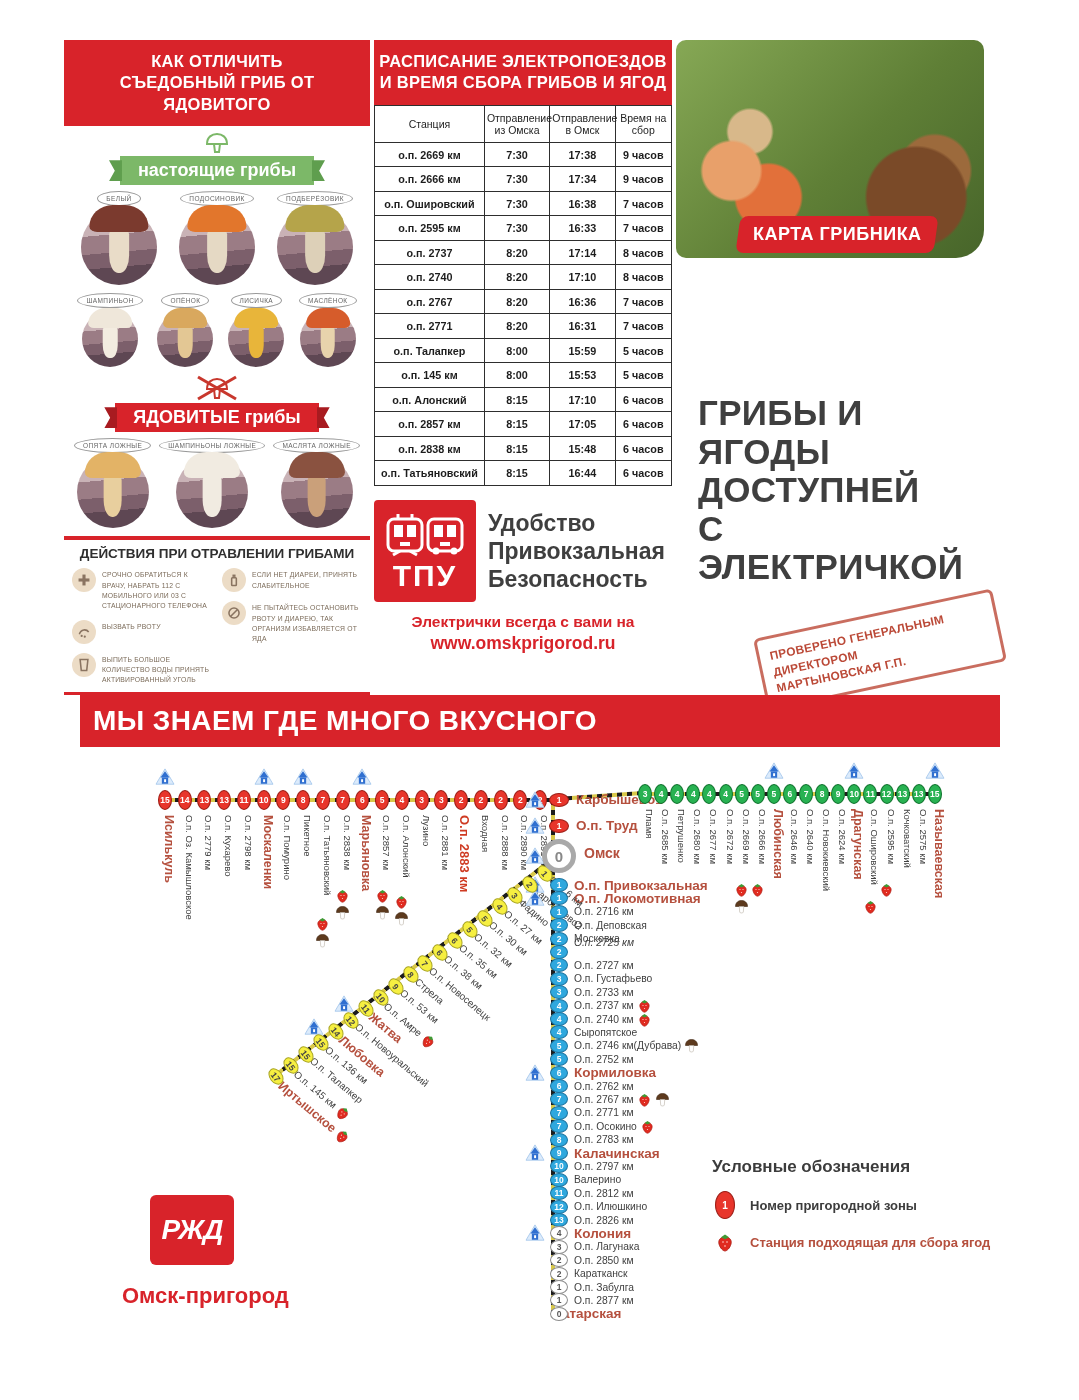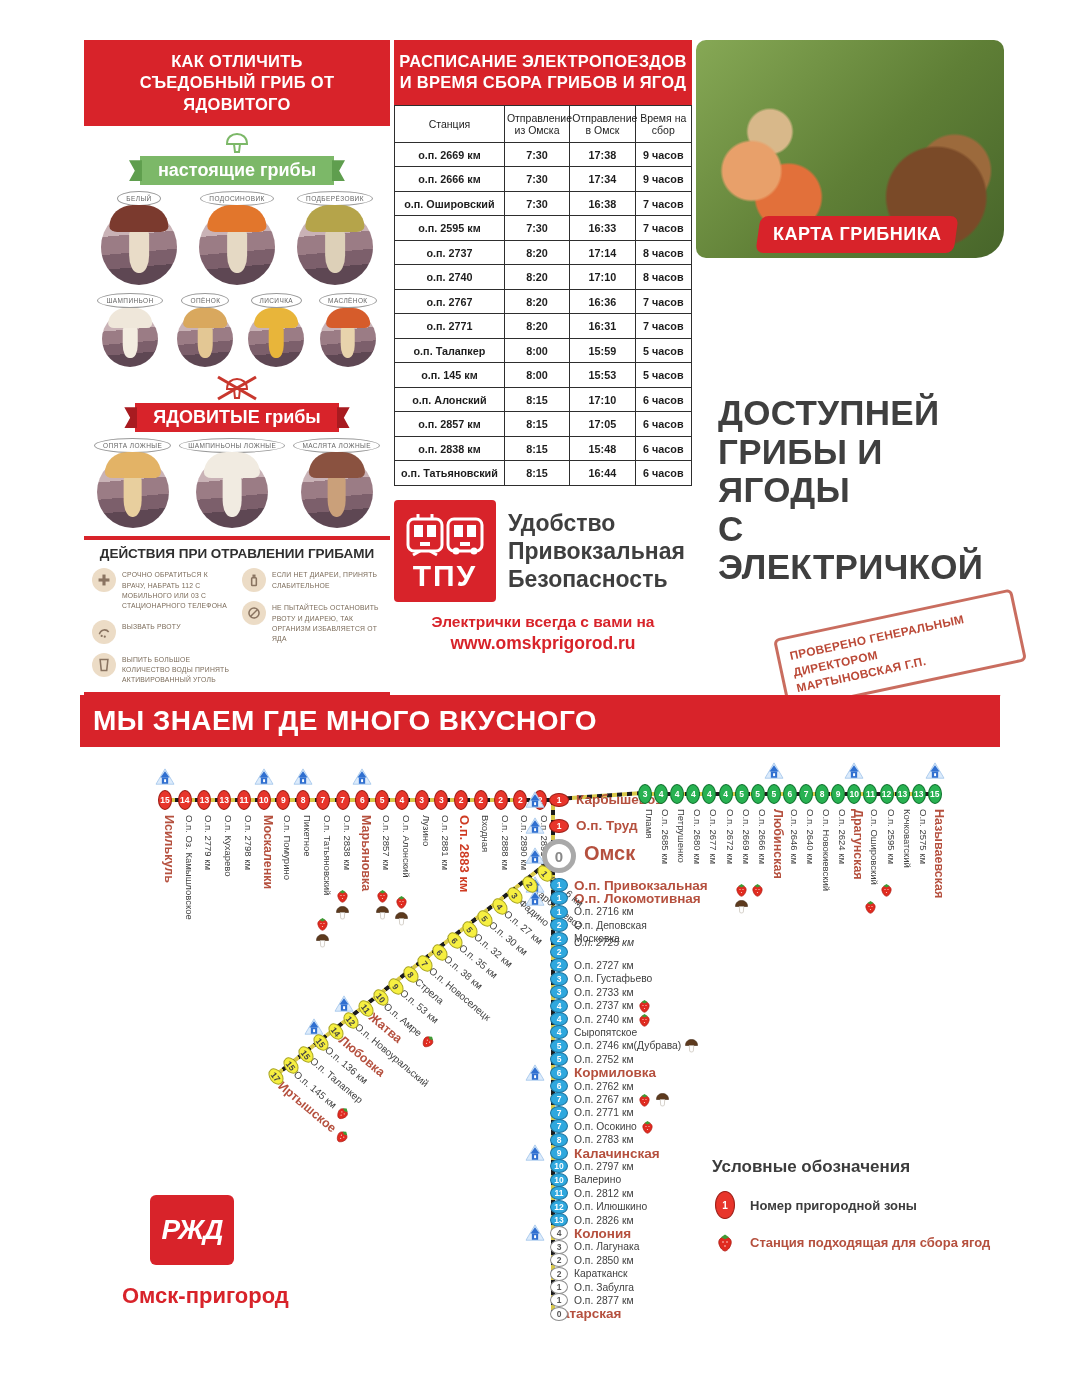--- a/index.html
+++ b/index.html
@@ -1,20 +1,20 @@
 <!DOCTYPE html>
 <html><head>
 <meta charset="utf-8">
 <style>
   html,body{margin:0;padding:0;background:#ffffff;}
   #page{position:relative;width:1079px;height:1400px;background:#fff;
         font-family:"Liberation Sans",sans-serif;overflow:hidden;}
 
   
-  #top{position:absolute;left:84px;top:40px;width:920px;height:652px;}
+  #top{position:absolute;left:64px;top:40px;width:920px;height:652px;}
   #leftcol{position:absolute;left:0;top:0;width:306px;height:652px;border-bottom:3px solid #d8232a;}
   #midcol{position:absolute;left:310px;top:0;width:298px;height:652px;}
   #rightcol{position:absolute;left:612px;top:0;width:308px;height:652px;}
 
   .red-head{background:#d8232a;color:#fff;font-weight:bold;text-align:center;
             padding:11px 4px;font-size:16.5px;line-height:1.3;text-transform:uppercase;letter-spacing:.3px;}
 
   
   .guide-body{position:relative;padding:4px 6px 0 6px;}
   .ribbon{position:relative;margin:2px auto 6px auto;width:fit-content;padding:4px 18px;
@@ -422,22 +422,22 @@
       </div>
     </div>
 
     <div id="rightcol">
       <div class="photo">
         <div class="caption">
           <span>КАРТА ГРИБНИКА</span>
         </div>
       </div>
       <div class="headline">
+        <div>ГРИБЫ И ЯГОДЫ</div>
         <div>ДОСТУПНЕЙ</div>
-        <div>ГРИБЫ И ЯГОДЫ</div>
         <div>С ЭЛЕКТРИЧКОЙ</div>
       </div>
       <div class="stamp">
         <div>ПРОВЕРЕНО ГЕНЕРАЛЬНЫМ</div>
         <div>ДИРЕКТОРОМ</div>
         <div>МАРТЫНОВСКАЯ Г.П.</div>
       </div>
       <div class="brand-row">
         <div class="operator">Омск-пригород</div>
         <div class="rzd-logo-text">РЖД</div>
@@ -675,21 +675,21 @@
         </svg>
         <div class="zoval c-red" style="left:469px;top:124px;width:20px;height:14px;">1</div>
         <div class="hlabel major" style="left:496px;top:123px;">О.п. Труд</div>
         <svg class="kiosk-ic" viewBox="0 0 22 20" style="left: 445px; top: 122px;">
           <path d="M11 1 L21 18 L1 18 Z" fill="#dcebfb" stroke="#a7c8ec" stroke-width="1"></path>
           <path d="M11 3.5 L16 10.5 L6 10.5 Z" fill="#2f6fd0"></path>
           <rect x="7.5" y="10.5" width="7" height="7" fill="#2f6fd0"></rect>
           <rect x="10" y="12.5" width="2.2" height="3.2" fill="#fff"></rect>
         </svg>
         <div class="hub" style="left:462px;top:144px;">0</div>
-        <div class="hlabel major" style="left:504px;top:151px;font-size:20px;">Омск</div>
+        <div class="hlabel major" style="left:504px;top:151px;font-size:14px;">Омск</div>
         <svg class="kiosk-ic" viewBox="0 0 22 20" style="left: 445px; top: 152px;">
           <path d="M11 1 L21 18 L1 18 Z" fill="#dcebfb" stroke="#a7c8ec" stroke-width="1"></path>
           <path d="M11 3.5 L16 10.5 L6 10.5 Z" fill="#2f6fd0"></path>
           <rect x="7.5" y="10.5" width="7" height="7" fill="#2f6fd0"></rect>
           <rect x="10" y="12.5" width="2.2" height="3.2" fill="#fff"></rect>
         </svg>
         <div class="zoval c-blue" style="left:470px;top:183px;width:18px;height:14px;">1</div>
         <div class="hlabel major" style="left:494px;top:183px;">О.п. Привокзальная</div>
         <svg class="kiosk-ic" viewBox="0 0 22 20" style="left: 445px; top: 181px;">
           <path d="M11 1 L21 18 L1 18 Z" fill="#dcebfb" stroke="#a7c8ec" stroke-width="1"></path>

